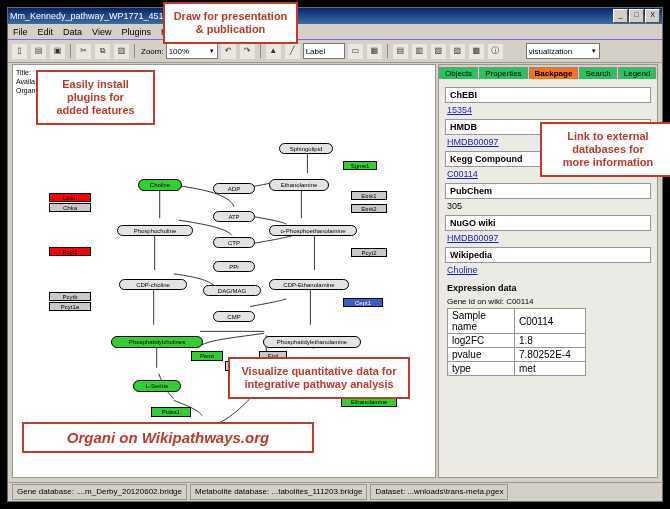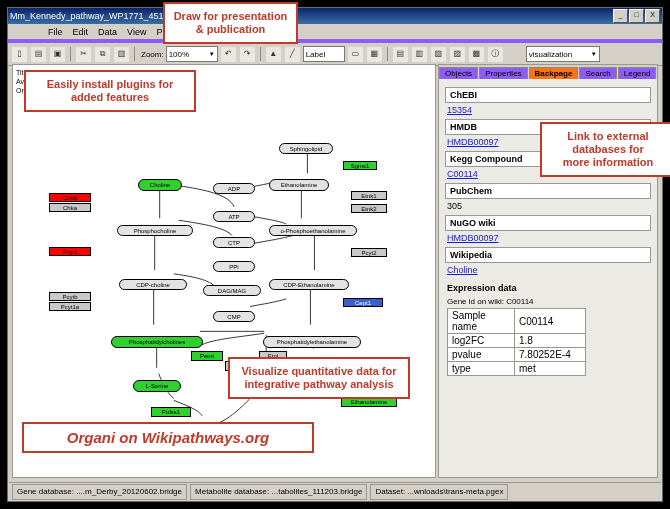--- a/index.html
+++ b/index.html
@@ -4,34 +4,34 @@
 <style>
   html,body{margin:0;padding:0;background:#000;}
   body{width:670px;height:509px;overflow:hidden;font-family:"Liberation Sans",sans-serif;}
   .app{position:absolute;left:7px;top:7px;width:656px;height:495px;background:#d4d0c8;border:1px solid #6b6b6b;box-sizing:border-box;}
   
   .titlebar{height:16px;background:linear-gradient(to bottom,#0a246a,#3a6ea5);display:flex;align-items:center;padding:0 2px;}
   .titlebar .tname{color:#fff;font-size:9px;flex:1;white-space:nowrap;overflow:hidden;}
   .tbtns{display:flex;gap:1px;}
   .tbtn{width:13px;height:12px;background:#d4d0c8;border:1px solid #fff;border-right-color:#555;border-bottom-color:#555;font-size:7px;line-height:10px;text-align:center;color:#000;}
   
-  .menubar{height:15px;background:#d4d0c8;display:flex;align-items:center;font-size:9px;border-bottom:4px solid #8b5cf6;padding-left:35px;}
+  .menubar{height:15px;background:#d4d0c8;display:flex;align-items:center;font-size:9px;border-bottom:1px solid #8b5cf6;}
   .menubar span{padding:0 5px;}
   
   .toolbar{height:20px;background:#d4d0c8;display:flex;align-items:center;gap:2px;padding:1px 3px;border-bottom:1px solid #9a978f;}
   .tool{width:15px;height:15px;border:1px solid #d4d0c8;background:#e9e7e2;font-size:8px;line-height:14px;text-align:center;color:#333;}
   .sep{width:1px;height:14px;background:#8d8a83;margin:0 2px;}
   .combo{height:14px;border:1px solid #7b7870;background:#fff;font-size:8px;display:flex;align-items:center;padding:0 2px;}
   .combo .arrow{margin-left:auto;font-size:6px;}
   
   .work{position:absolute;left:1px;top:53px;right:1px;bottom:20px;display:flex;}
   .canvas{position:relative;flex:1;background:#fff;border:1px solid #9a978f;margin:3px 2px 3px 3px;overflow:hidden;}
   .sidepanel{width:218px;margin:3px 3px 3px 0;border:1px solid #9a978f;background:#d4d0c8;display:flex;flex-direction:column;}
   .tabs{display:flex;font-size:8px;background:#d4d0c8;height:14px;align-items:flex-end;}
-  .tab{padding:1px 5px;border:1px solid #8d8a83;border-bottom:none;background:#8b5cf6;margin-right:1px;}
+  .tab{padding:1px 5px;border:1px solid #8d8a83;border-bottom:none;background:#22c55e;margin-right:1px;}
   .tab.active{background:#f97316;font-weight:bold;}
   .panelbody{flex:1;background:#eceae5;overflow:hidden;padding:4px 6px;font-size:9px;}
   .secthead{background:#ffffff;border:1px solid #9a978f;font-weight:bold;font-size:9px;padding:2px 4px;margin:4px 0 2px;}
   .lnk{color:#1a1ad0;text-decoration:underline;font-size:9px;margin:0 0 2px 2px;display:block;}
   .plain{font-size:9px;margin:0 0 2px 2px;}
   .exprhead{font-weight:bold;font-size:9px;margin:8px 0 4px 2px;}
   .gid{font-size:8px;margin:0 0 2px 2px;}
   table.expr{border-collapse:collapse;font-size:10px;margin-left:2px;}
   table.expr td{border:1px solid #9a978f;background:#fff;padding:1px 4px;height:11px;}
   table.expr td.k{width:58px;}
@@ -251,16 +251,16 @@
   </div>
 
   <div class="status">
     <span class="statbox">Gene database: ....m_Derby_20120602.bridge</span>
     <span class="statbox">Metabolite database: ...tabolites_111203.bridge</span>
     <span class="statbox">Dataset: ...wnloads\trans-meta.pgex</span>
   </div>
 </div>
 
 <div class="callout" style="left:163px;top:2px;width:135px;">Draw for presentation<br>&amp; publication</div>
-<div class="callout" style="left:24px;top:70px;width:172px;">Easily install plugins for<br>added features</div>
+<div class="callout" style="left:36px;top:70px;width:119px;">Easily install plugins for<br>added features</div>
 <div class="callout" style="left:540px;top:122px;width:136px;">Link  to external<br>databases  for<br>more information</div>
 <div class="callout" style="left:228px;top:357px;width:182px;">Visualize quantitative data  for<br>integrative pathway analysis</div>
 <div class="callout big" style="left:22px;top:422px;width:292px;padding:7px 6px;">Organi on Wikipathways.org</div>
 
 </body></html>

